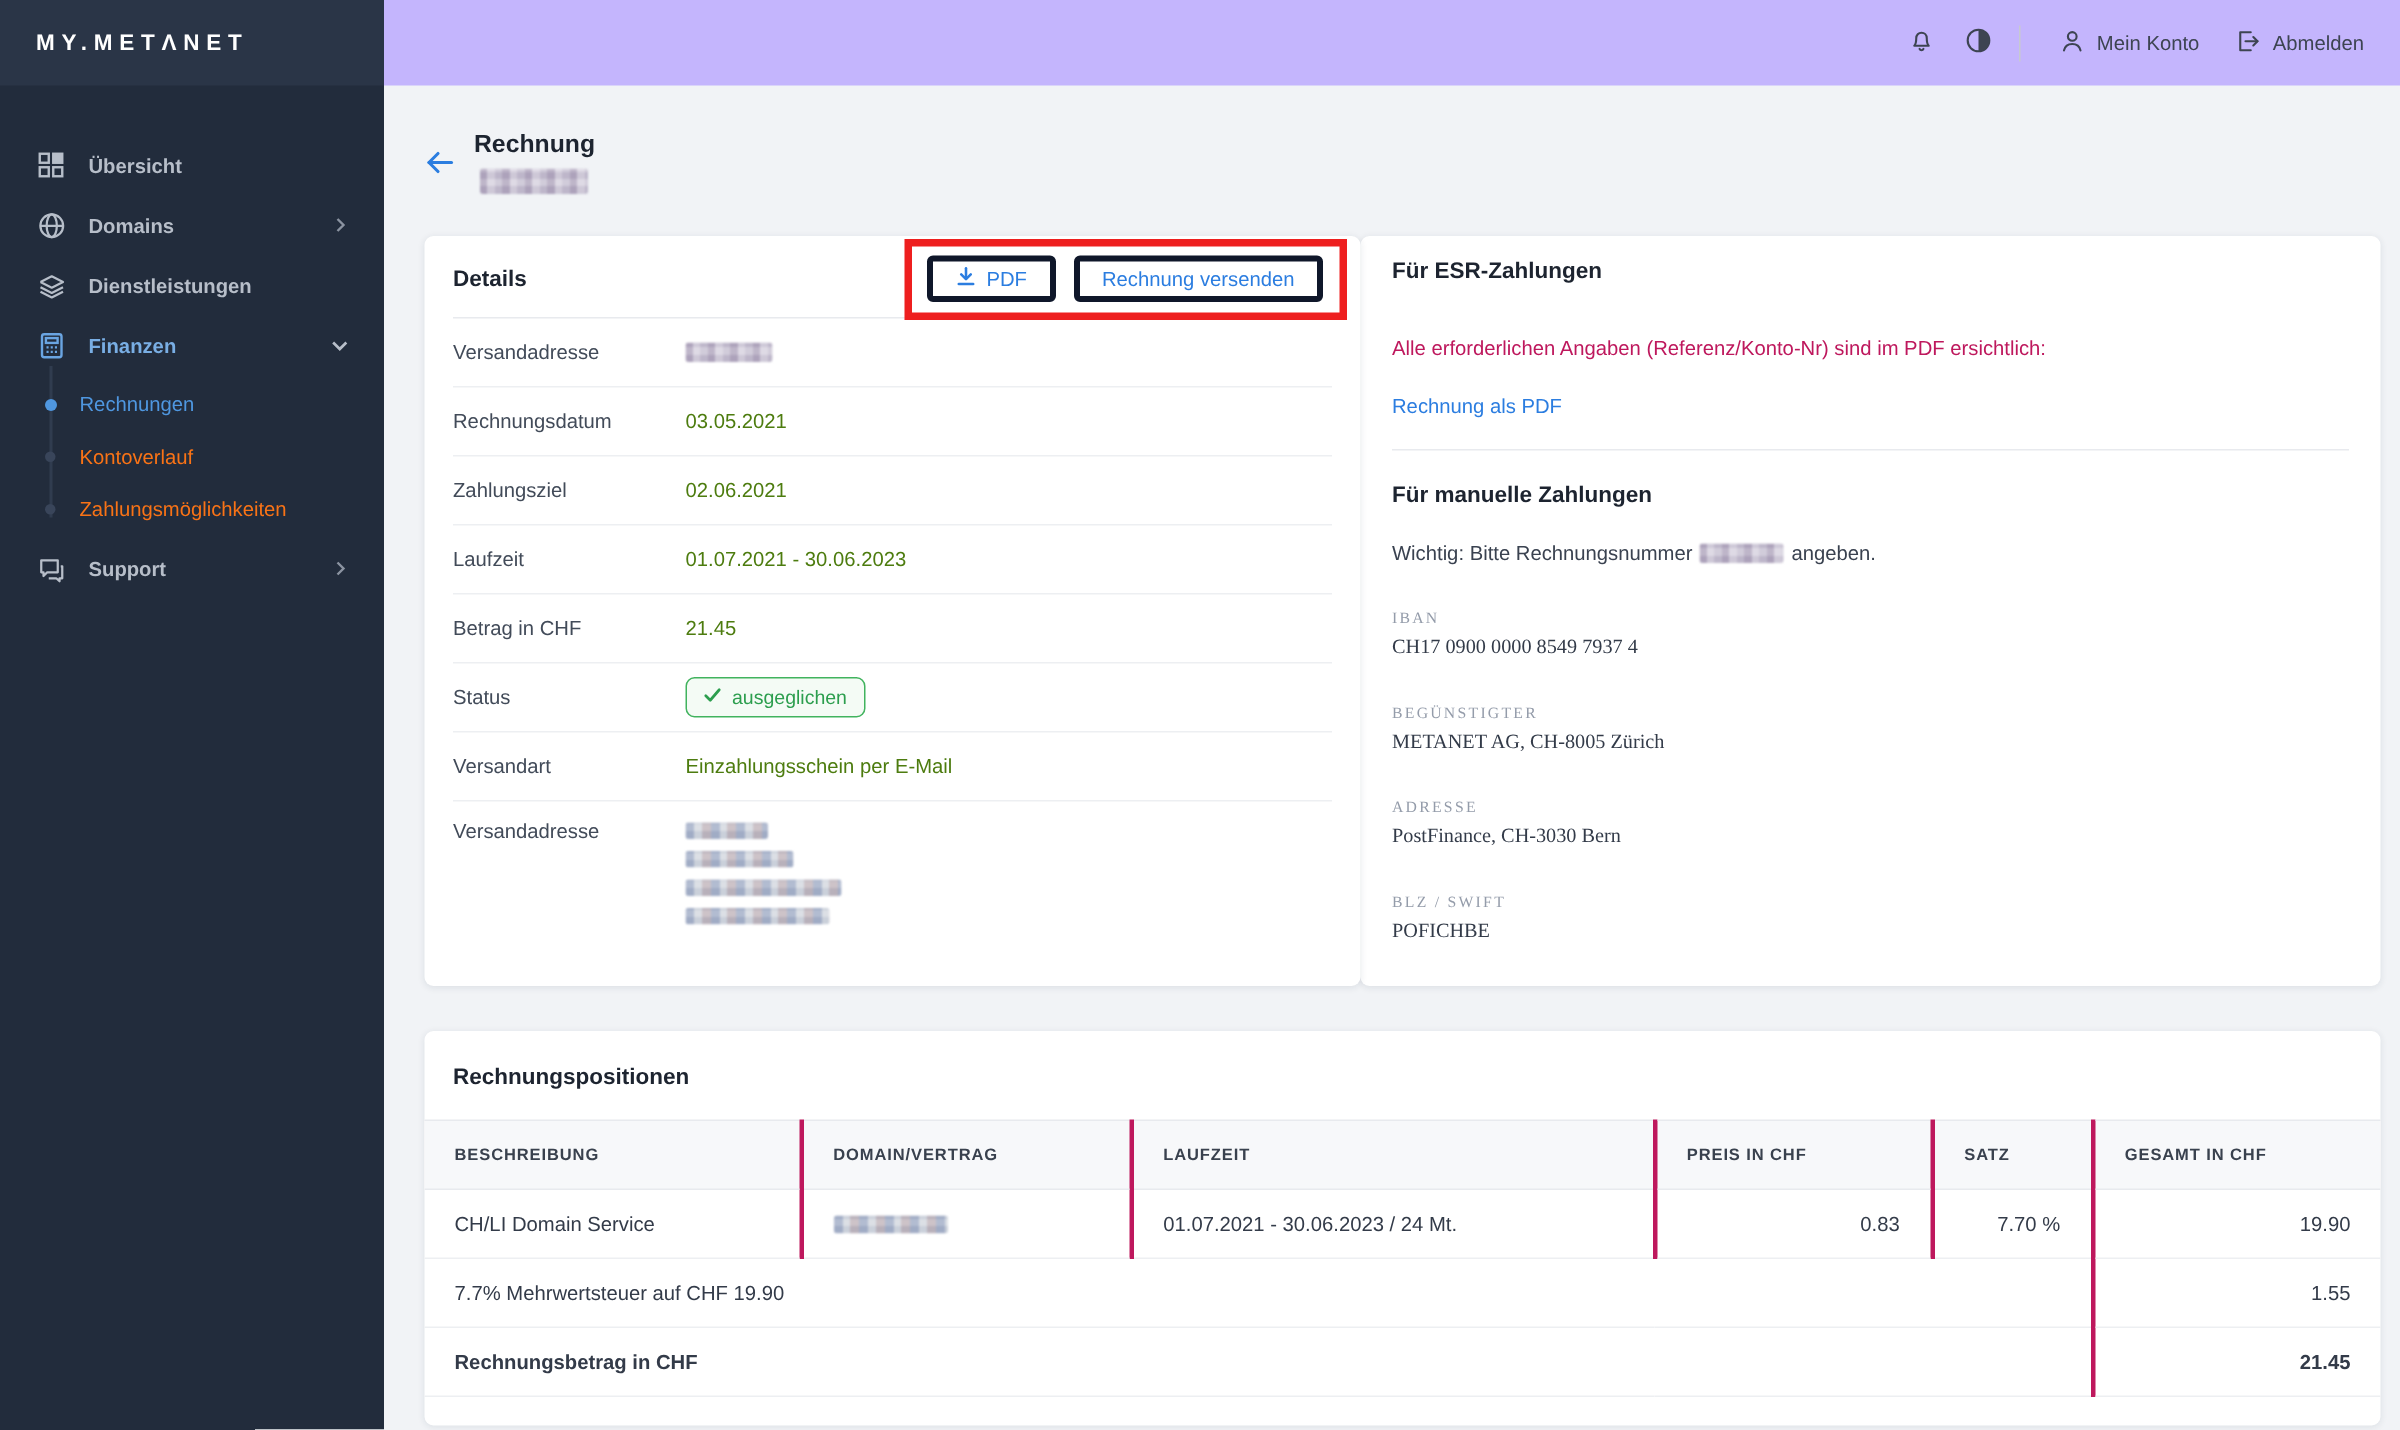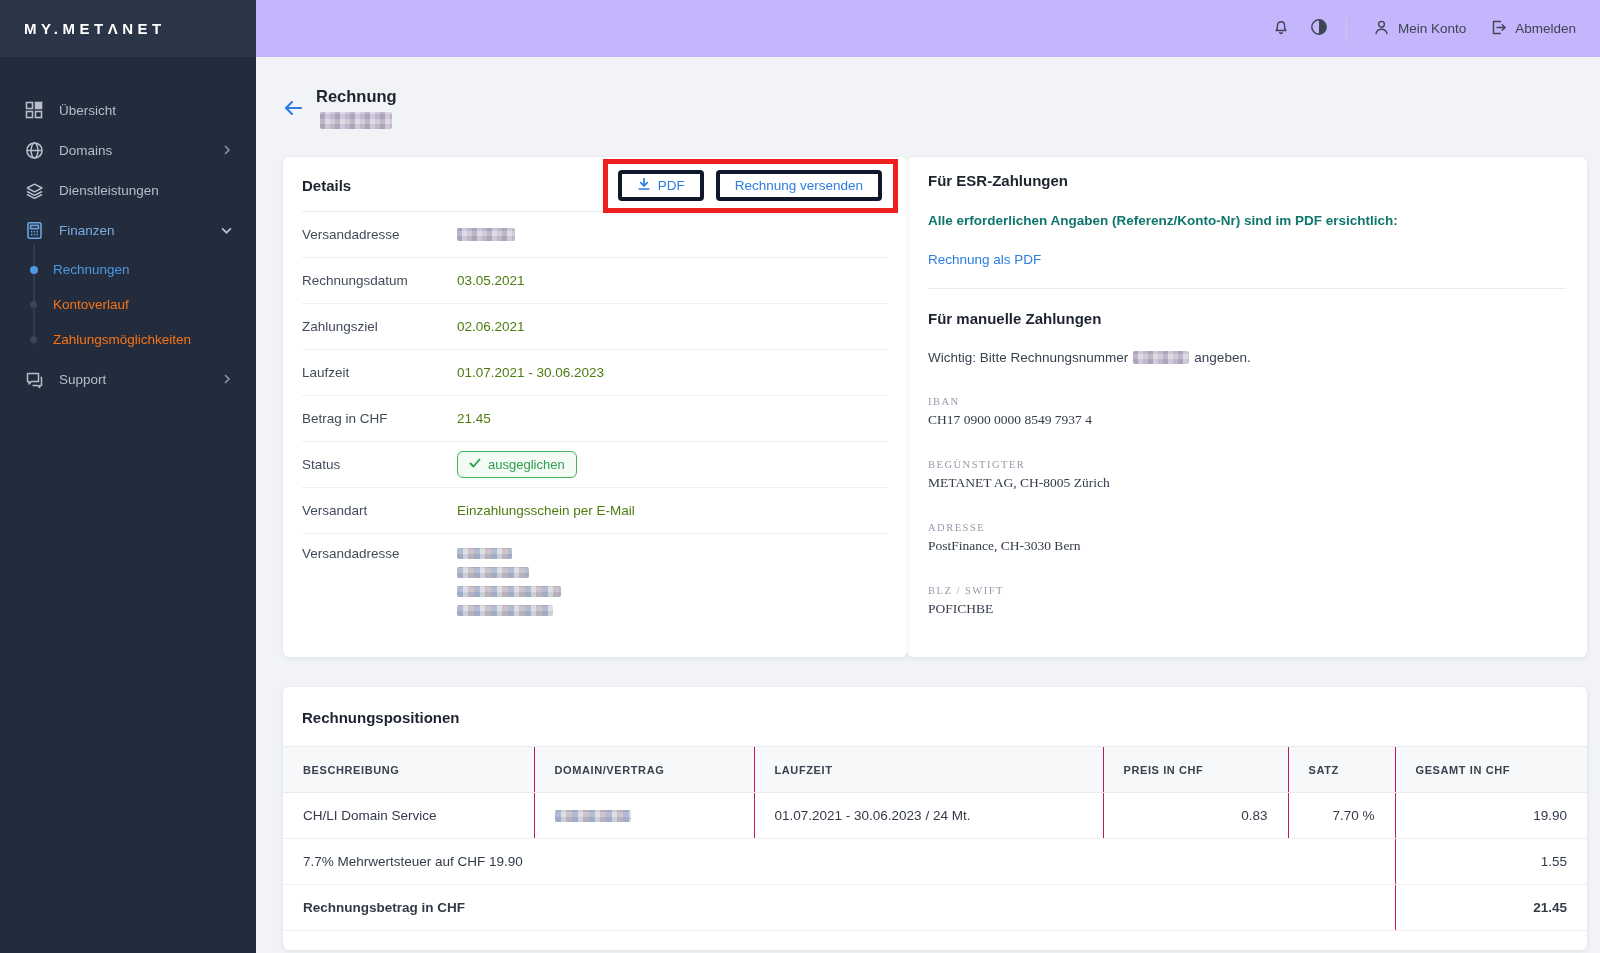--- a/index.html
+++ b/index.html
@@ -14,21 +14,21 @@
   .sidebar { width:256px; min-width:256px; height:100%; background:#222c3c; color:#b7bec9; }
   .logo-band {
     height:57px; background:#2a3547; display:flex; align-items:center; padding:0 24px;
   }
   .logo {
     color:#fff; font-weight:bold; font-size:15px; letter-spacing:4.5px; white-space:nowrap;
   }
   .nav { padding-top:33px; }
   .nav-item {
     display:flex; align-items:center; gap:15px; padding:10px 24px; cursor:pointer;
-    font-size:13.5px; color:#b7bec9;
+    font-size:13.5px; color:#b7bec9;font-weight:bold;
   }
   .nav-item .nico { width:20px; height:20px; display:flex; align-items:center; justify-content:center; }
   .nav-item svg { display:block; }
   .nav-item .spacer { flex:1; }
   .nav-item .chev { color:#8b93a1; display:flex; }
   .nav-item.active { color:#79aee4; }
   .subnav { position:relative; padding:2px 0 2px 0; }
   .subnav::before {
     content:""; position:absolute; left:33px; top:-6px; bottom:14px; width:2px; background:#303c4f;
   }
@@ -113,21 +113,21 @@
   .addr-lines { display:flex; flex-direction:column; gap:8px; padding-top:2px; }
 
   .badge-ok {
     display:inline-flex; align-items:center; gap:7px; height:27px; padding:0 11px;
     border:1.5px solid #41b35e; border-radius:6px; background:#f4fbf5; color:#2c9e4e;
     font-size:13px;
   }
 
   
   .pay-section-title { font-size:15px; font-weight:bold; color:#1d2430; padding:15px 0 0 0; }
-  .pay-text { margin-top:24px; color:#0f766e;font-weight:bold; }
+  .pay-text { margin-top:35px; color:#be185d; }
   .pay-link { display:inline-block; margin-top:24px; color:#2b7de0; cursor:pointer; text-decoration:none; }
   .pay-divider { border-bottom:1px solid #e8eaee; margin:21px 0 6px 0; }
   .note-line { margin-top:23px; color:#3a4250; display:flex; align-items:center; gap:5px; flex-wrap:wrap; }
   .kv { margin-top:31px;font-family:Liberation Serif, serif; }
   .kv .klabel {
     font-size:10.5px; color:#949caa; letter-spacing:1.5px; margin-bottom:5px;
   }
   .kv .kvalue { color:#333b49; }
 
   
@@ -135,21 +135,21 @@
   .pos-title { font-size:15px; font-weight:bold; color:#1d2430; padding:22px 19px 20px 19px; }
   table.pos { width:100%; border-collapse:collapse; table-layout:fixed; }
   table.pos th {
     background:#f7f8fa; text-align:left; font-size:11px; color:#39414e;
     letter-spacing:.6px; font-weight:bold; height:46px; padding:0 20px;
     border-top:1px solid #e8eaee; border-bottom:1px solid #e8eaee;
   }
   table.pos td {
     height:46px; padding:0 20px; border-bottom:1px solid #edeff2; color:#333b49;
   }
-  table.pos th + th, table.pos td.vline { border-left:1px solid #be185d; }
+  table.pos th + th, table.pos td.vline { border-left:3px solid #be185d; }
   table.pos td.num, table.pos th.num-h { text-align:right; }
   table.pos td.bold { font-weight:bold; }
 </style>
 </head>
 <body>
 
 <div class="app">
 
   <aside class="sidebar">
     <div class="logo-band">

